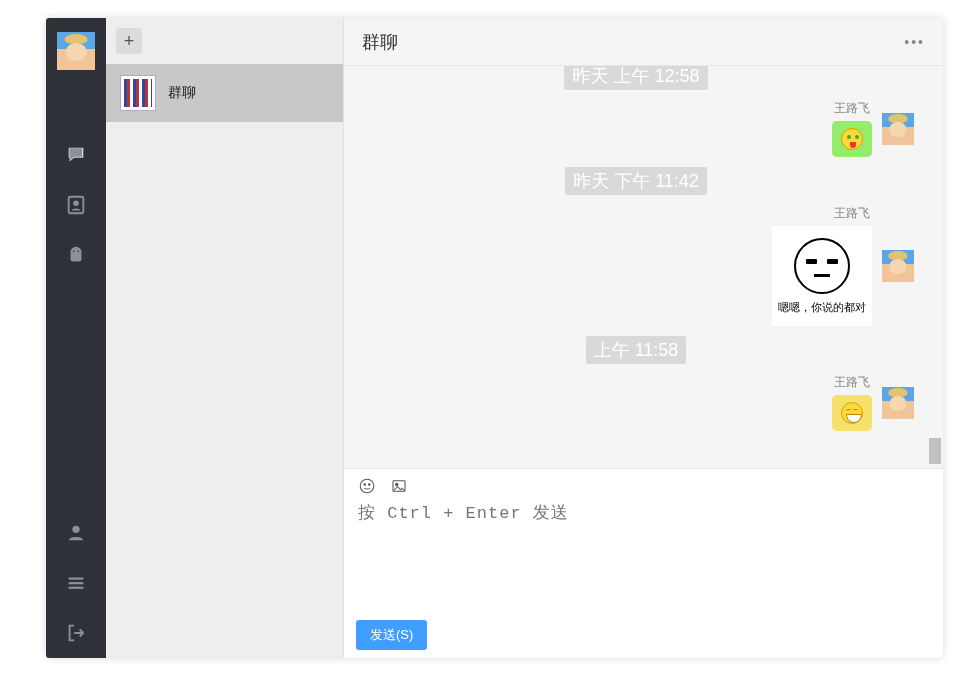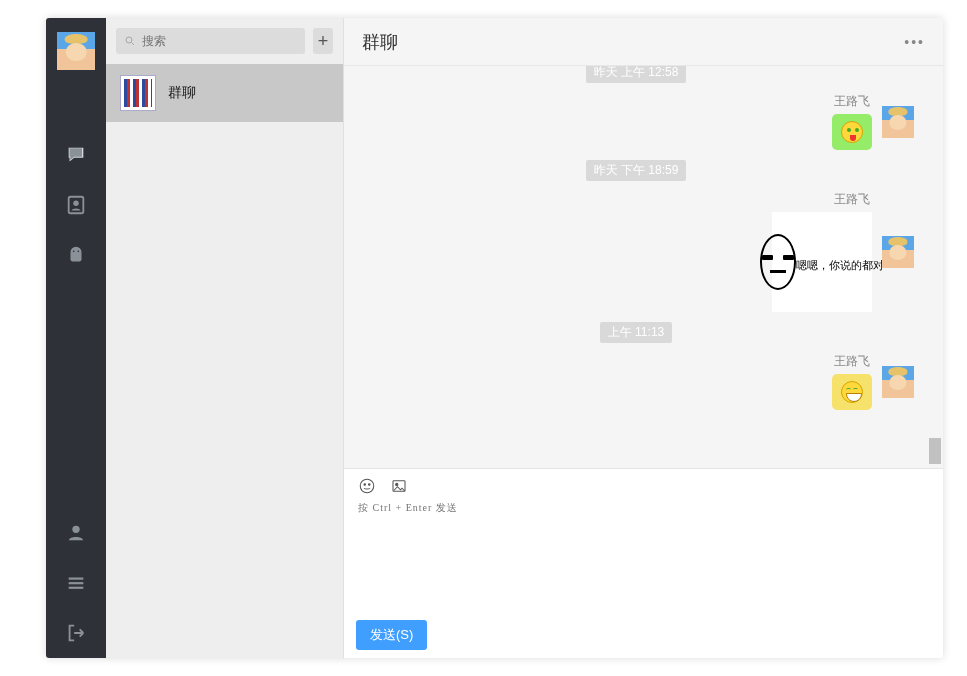--- a/index.html
+++ b/index.html
@@ -31,43 +31,43 @@
   
   .chat{flex:1;display:flex;flex-direction:column;background:#f5f5f5;}
   .chat-header{height:48px;display:flex;align-items:center;padding:0 18px;border-bottom:1px solid #e7e7e7;background:#f5f5f5;}
   .chat-title{font-size:18px;color:#333;}
   .chat-header-more{margin-left:auto;color:#888;letter-spacing:2px;font-size:14px;cursor:pointer;}
   .chat-scroll{flex:1;overflow:hidden;position:relative;}
   .msgs{position:absolute;left:0;right:15px;top:0;bottom:0;overflow:hidden;padding:0 14px 12px 14px;}
   .scrollbar{position:absolute;right:2px;top:0;width:12px;height:100%;}
   .scroll-thumb{position:absolute;right:0;width:12px;height:26px;background:#c1c1c1;bottom:4px;}
 
-  .time-pill{display:block;margin:10px auto;background:#d9d9d9;color:#fff;font-size:12px;padding:2px 8px;border-radius:2px;width:-moz-fit-content;width:fit-content;}
+  .time-pill{display:block;margin:10px auto;background:#d9d9d9;color:#fff;font-size:18px;padding:2px 8px;border-radius:2px;width:-moz-fit-content;width:fit-content;}
   .time-pill.cut{margin-top:-4px;}
 
   .msg-row{display:flex;align-items:center;margin:8px 0;}
   .msg-row.right{justify-content:flex-end;}
   .msg-col{display:flex;flex-direction:column;align-items:flex-end;max-width:70%;}
   .sender{font-size:12px;color:#888;margin-bottom:4px;padding-right:2px;}
   .avatar-sm{width:32px;height:32px;margin-left:10px;}
   .bubble-emoji{width:40px;height:36px;border-radius:5px;display:flex;align-items:center;justify-content:center;font-size:20px;}
   .bubble-green{background:#95ec69;}
   .bubble-yellow{background:#f6e26b;}
-  .meme{width:100px;height:100px;background:#fff;display:flex;flex-direction:row;align-items:center;justify-content:center;}
+  .meme{width:100px;height:100px;background:#fff;display:flex;flex-direction:column;align-items:center;justify-content:center;}
   .meme-face{width:56px;height:56px;border:2px solid #000;border-radius:50%;display:flex;flex-direction:column;align-items:center;justify-content:center;position:relative;}
   .meme-eyes{display:flex;gap:10px;margin-top:4px;}
   .meme-eye{width:11px;height:5px;background:#000;border-radius:1px;}
   .meme-mouth{width:16px;height:3px;background:#000;margin-top:10px;}
   .meme-cap{font-size:11px;color:#000;margin-top:6px;white-space:nowrap;}
 
   .compose{border-top:1px solid #e5e5e5;background:#fff;display:flex;flex-direction:column;height:190px;}
   .compose-tools{display:flex;align-items:center;gap:14px;padding:8px 14px 4px;color:#555;}
   .compose-tools svg{width:18px;height:18px;fill:none;stroke:#555;stroke-width:1.4;cursor:pointer;}
   .compose-input{flex:1;padding:2px 14px;}
-  .compose-input textarea{width:100%;height:100%;border:none;outline:none;resize:none;font-size:10px;font-family:Liberation Serif, serif;color:#4d7c0f;letter-spacing:1px;}
+  .compose-input textarea{width:100%;height:100%;border:none;outline:none;resize:none;font-size:17px;font-family:Liberation Mono, monospace;color:#4d7c0f;letter-spacing:1px;}
   .compose-footer{display:flex;justify-content:flex-start;padding:8px 12px;}
   .send-btn{background:#409eff;color:#fff;border:none;border-radius:3px;padding:6px 14px;font-size:13px;cursor:pointer;}
 
   
   .luffy{background:linear-gradient(180deg,#5aa6e6 0%,#5aa6e6 45%,#f2c49a 45%,#f2c49a 100%);position:relative;overflow:hidden;}
   .luffy::before{content:"";position:absolute;left:50%;top:6%;width:60%;height:26%;background:#e6c36b;border-radius:50% 50% 40% 40%;transform:translateX(-50%);} 
   .luffy::after{content:"";position:absolute;left:50%;top:30%;width:54%;height:46%;background:#f6d7b0;border-radius:50%;transform:translateX(-50%);} 
 
   .group-av{background:#fff;position:relative;overflow:hidden;}
   .group-av::before{content:"";position:absolute;inset:3px;background:repeating-linear-gradient(90deg,#2b4aa0 0 3px,#b33 3px 6px,#fff 6px 9px);} 
@@ -128,27 +128,20 @@
         <svg viewBox="0 0 24 24">
             <path d="M10 4h-5v16h5" fill="none" stroke="#8b9199" stroke-width="2"></path>
             <path d="M10 12h10m0 0l-4-4m4 4l-4 4" fill="none" stroke="#8b9199" stroke-width="2"></path>
           </svg>
       </div>
     </div>
   </div>
 
   <div class="convos">
     <div class="convos-top">
-      <div class="search-box">
-        <svg viewBox="0 0 24 24">
-            <circle cx="10" cy="10" r="6" fill="none" stroke="#999" stroke-width="2"></circle>
-            <line x1="15" y1="15" x2="20" y2="20" stroke="#999" stroke-width="2"></line>
-          </svg>
-        <input placeholder="搜索" style="">
-      </div>
       <div class="add-btn">+</div>
     </div>
     <div class="convo-item active">
       <div class="convo-avatar group-av"></div>
       <div class="convo-name">群聊</div>
     </div>
   </div>
 
   <div class="chat">
     <div class="chat-header">
@@ -164,40 +157,40 @@
         <div class="msg-row right">
           <div class="msg-col">
             <div class="sender">王路飞</div>
             <div class="bubble-emoji bubble-green">
               <div class="em em-tongue"></div>
             </div>
           </div>
           <div class="avatar-sm luffy"></div>
         </div>
 
-        <span class="time-pill">昨天 下午 18:59</span>
+        <span class="time-pill">昨天 下午 11:42</span>
 
         <div class="msg-row right">
           <div class="msg-col">
             <div class="sender">王路飞</div>
             <div class="meme">
               <div class="meme-face">
                 <div class="meme-eyes">
                     <div class="meme-eye"></div>
                     <div class="meme-eye"></div>
                   </div>
                 <div class="meme-mouth"></div>
               </div>
               <div class="meme-cap">嗯嗯，你说的都对</div>
             </div>
           </div>
           <div class="avatar-sm luffy"></div>
         </div>
 
-        <span class="time-pill">上午 11:13</span>
+        <span class="time-pill">上午 11:58</span>
 
         <div class="msg-row right">
           <div class="msg-col">
             <div class="sender">王路飞</div>
             <div class="bubble-emoji bubble-yellow">
               <div class="em em-grin">
                   <span class="e2"></span>
                 </div>
             </div>
           </div>

